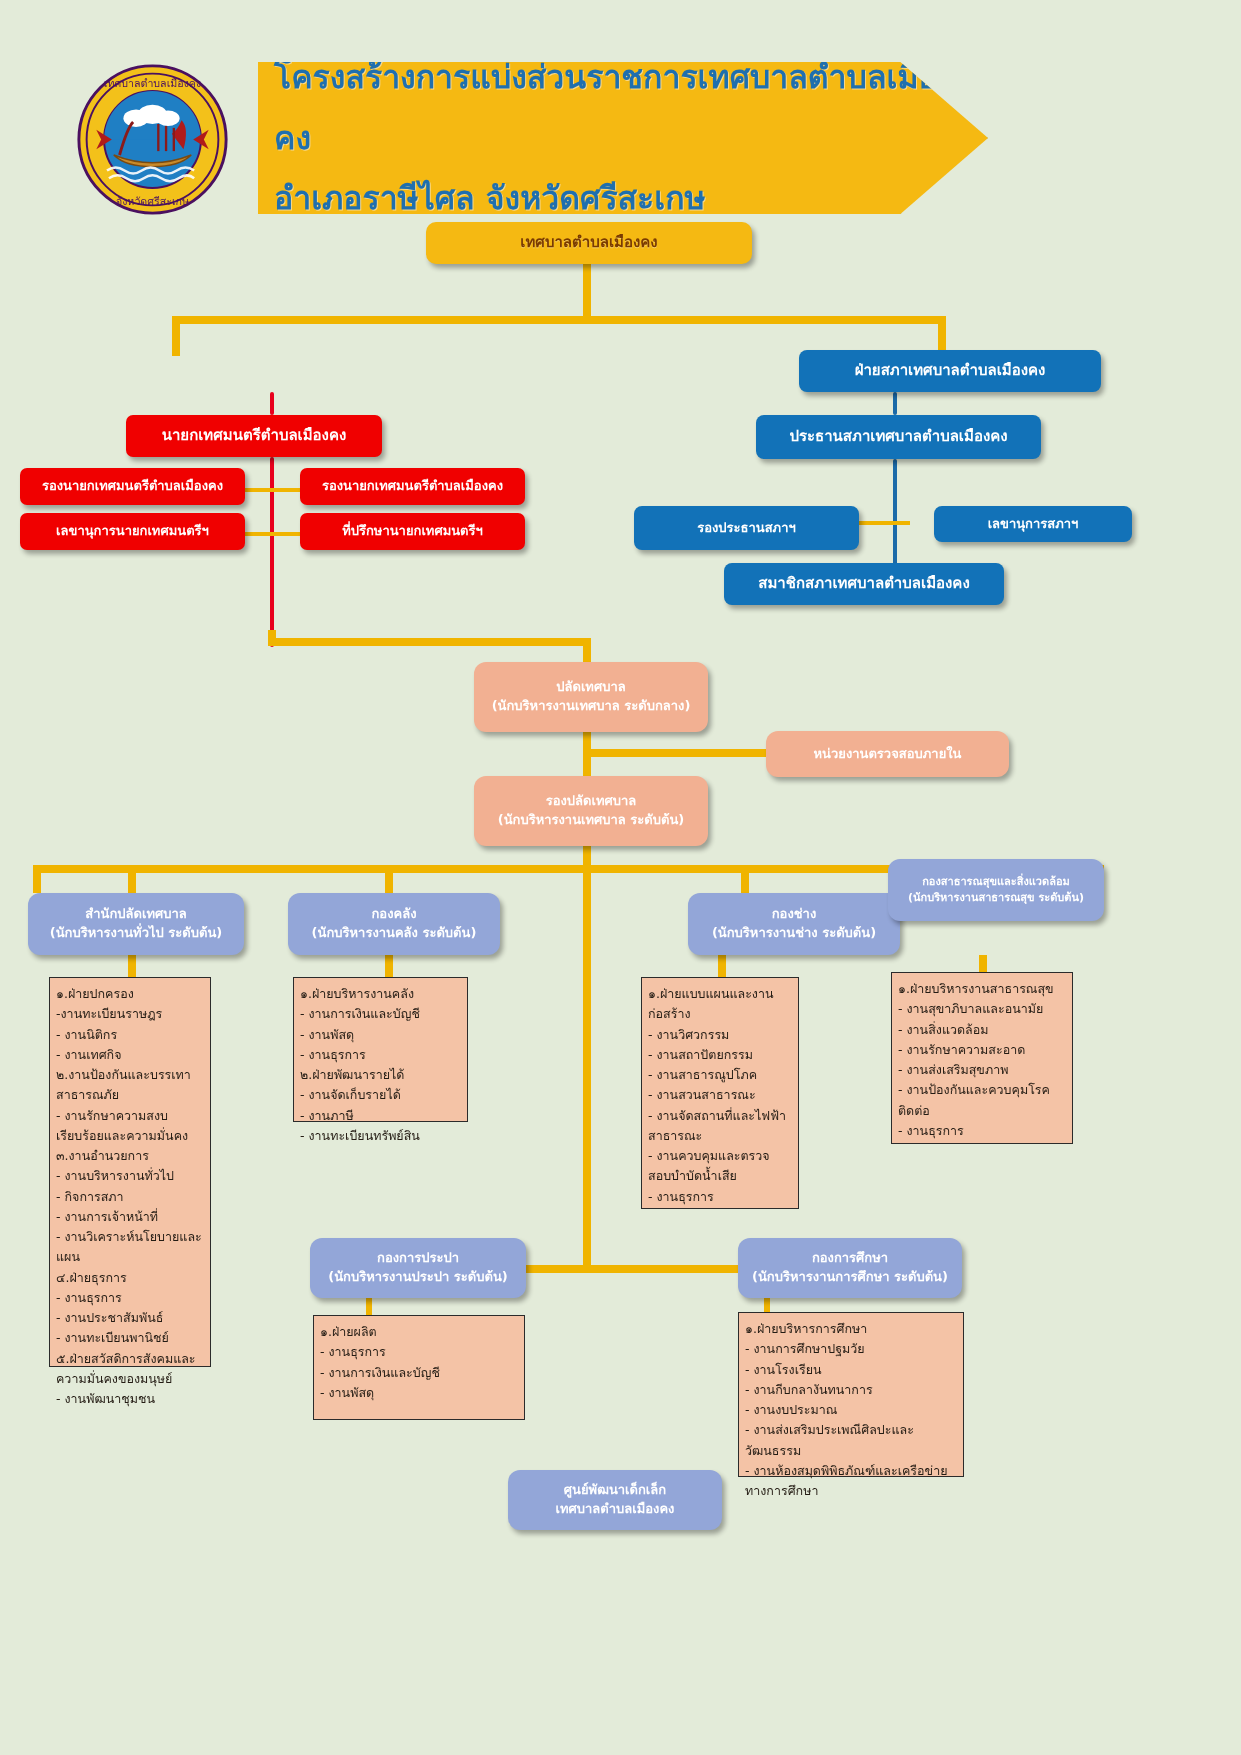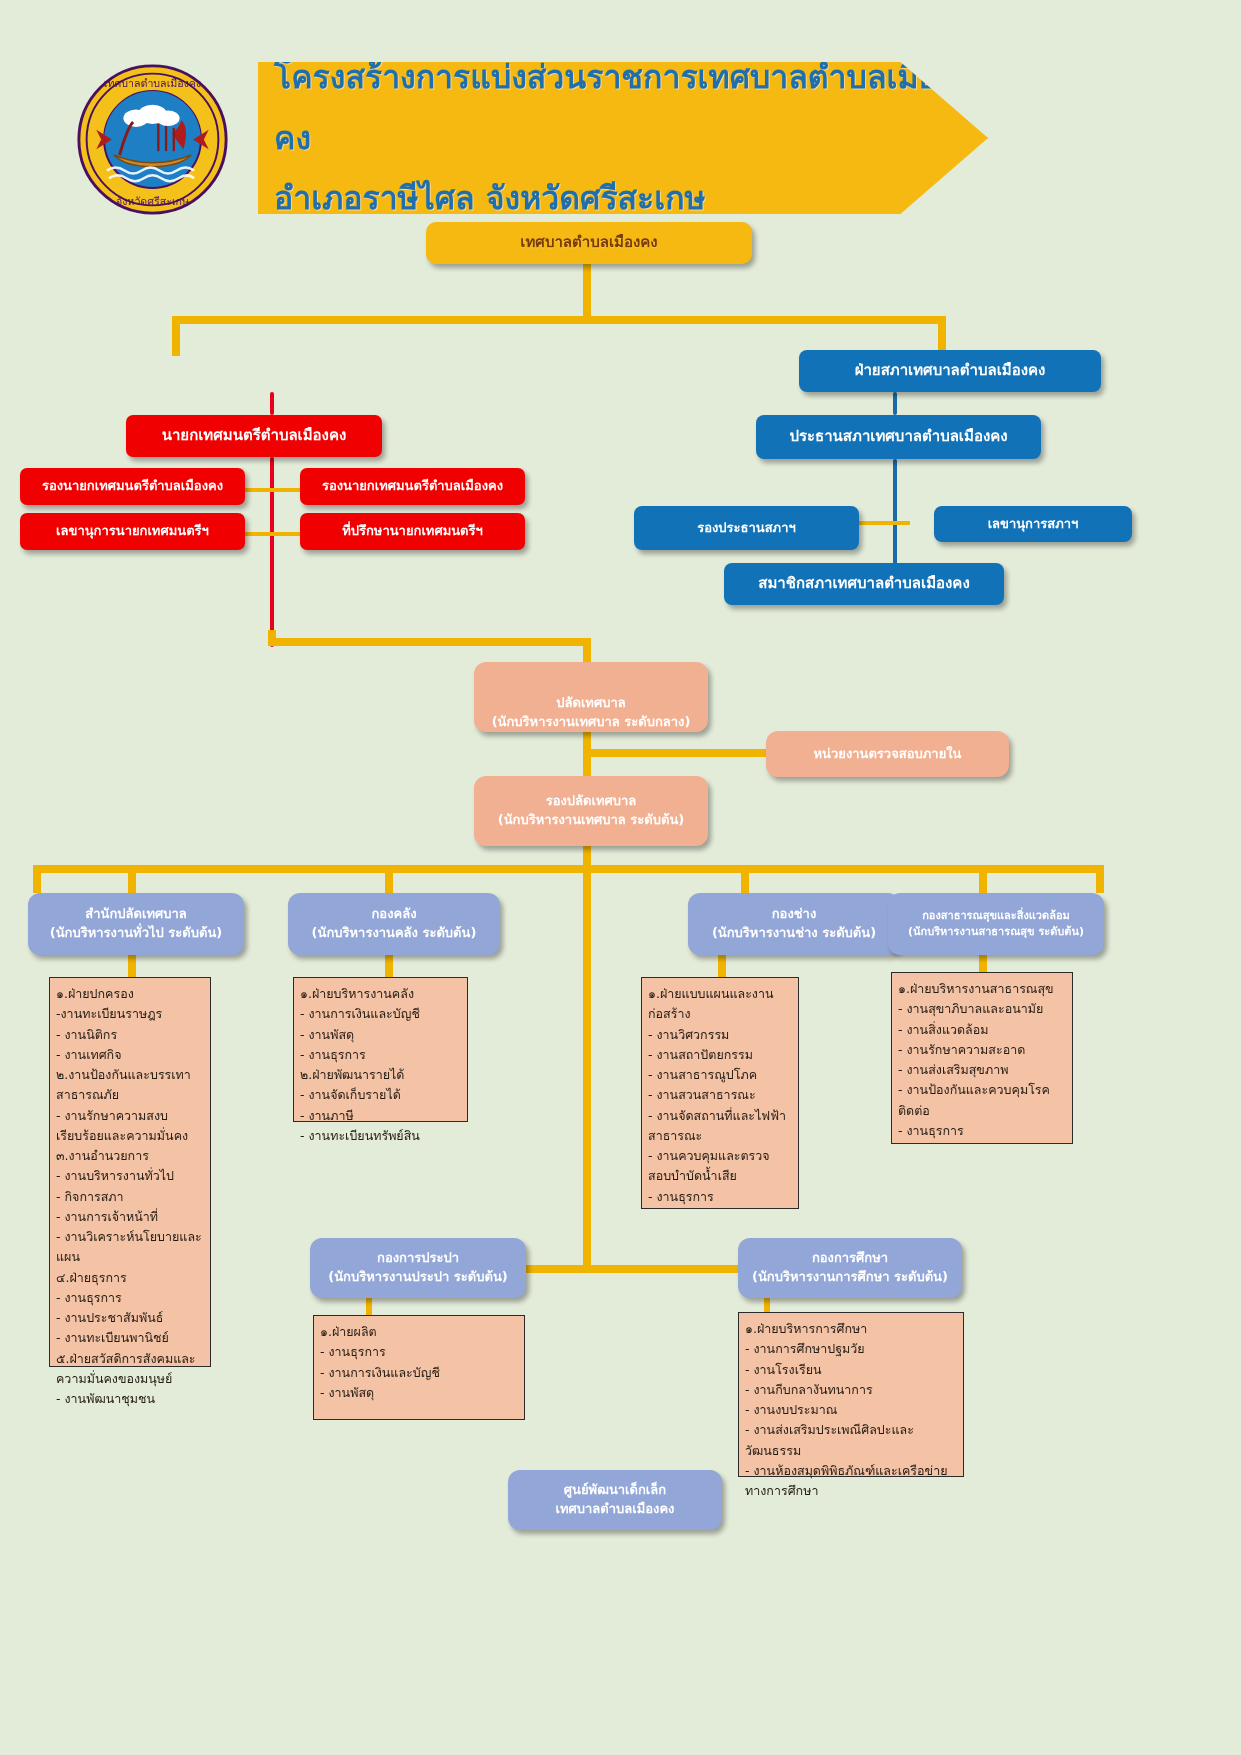--- a/index.html
+++ b/index.html
@@ -154,21 +154,21 @@
   <div class="box blue" style="left:598px;top:506px;width:225px;height:44px;">
     <span class="ttl4">รองประธานสภาฯ</span>
   </div>
   <div class="box blue" style="left:898px;top:506px;width:198px;height:36px;">
     <span class="ttl4">เลขานุการสภาฯ</span>
   </div>
   <div class="box blue" style="left:688px;top:563px;width:280px;height:42px;">
     <span class="ttl2">สมาชิกสภาเทศบาลตำบลเมืองคง</span>
   </div>
 
-  <div class="box peach" style="left:474px;top:662px;width:234px;height:70px;justify-content:flex-end;">
+  <div class="box peach" style="left:474px;top:662px;width:234px;height:70px;">
     <span class="ttl4">ปลัดเทศบาล</span>
     <span class="ttl4">(นักบริหารงานเทศบาล ระดับกลาง)</span>
   </div>
 
   <div class="ln" style="left:583px;top:732px;width:8px;height:45px;"></div>
   <div class="ln" style="left:583px;top:749px;width:195px;height:8px;"></div>
 
   <div class="box peach" style="left:766px;top:731px;width:243px;height:46px;">
     <span class="ttl4">หน่วยงานตรวจสอบภายใน</span>
   </div>
@@ -199,21 +199,21 @@
     <span class="ttl4">(นักบริหารงานคลัง ระดับต้น)</span>
   </div>
   <div class="ln" style="left:385px;top:955px;width:8px;height:22px;"></div>
 
   <div class="box periwinkle" style="left:640px;top:893px;width:212px;height:62px;margin-left:48px;">
     <span class="ttl4">กองช่าง</span>
     <span class="ttl4">(นักบริหารงานช่าง ระดับต้น)</span>
   </div>
   <div class="ln" style="left:718px;top:955px;width:8px;height:22px;"></div>
 
-  <div class="box periwinkle" style="left:888px;top:893px;width:216px;height:62px;">
+  <div class="box periwinkle" style="left:888px;top:859px;width:216px;height:62px;">
     <span class="ttl6">กองสาธารณสุขและสิ่งแวดล้อม</span>
     <span class="ttl6">(นักบริหารงานสาธารณสุข ระดับต้น)</span>
   </div>
   <div class="ln" style="left:979px;top:955px;width:8px;height:22px;"></div>
 
   <div class="list" style="left:49px;top:977px;width:162px;height:390px;">
       <div>๑.ฝ่ายปกครอง</div>
       <div> -งานทะเบียนราษฎร</div>
       <div>  - งานนิติกร</div>
       <div>  - งานเทศกิจ</div>

